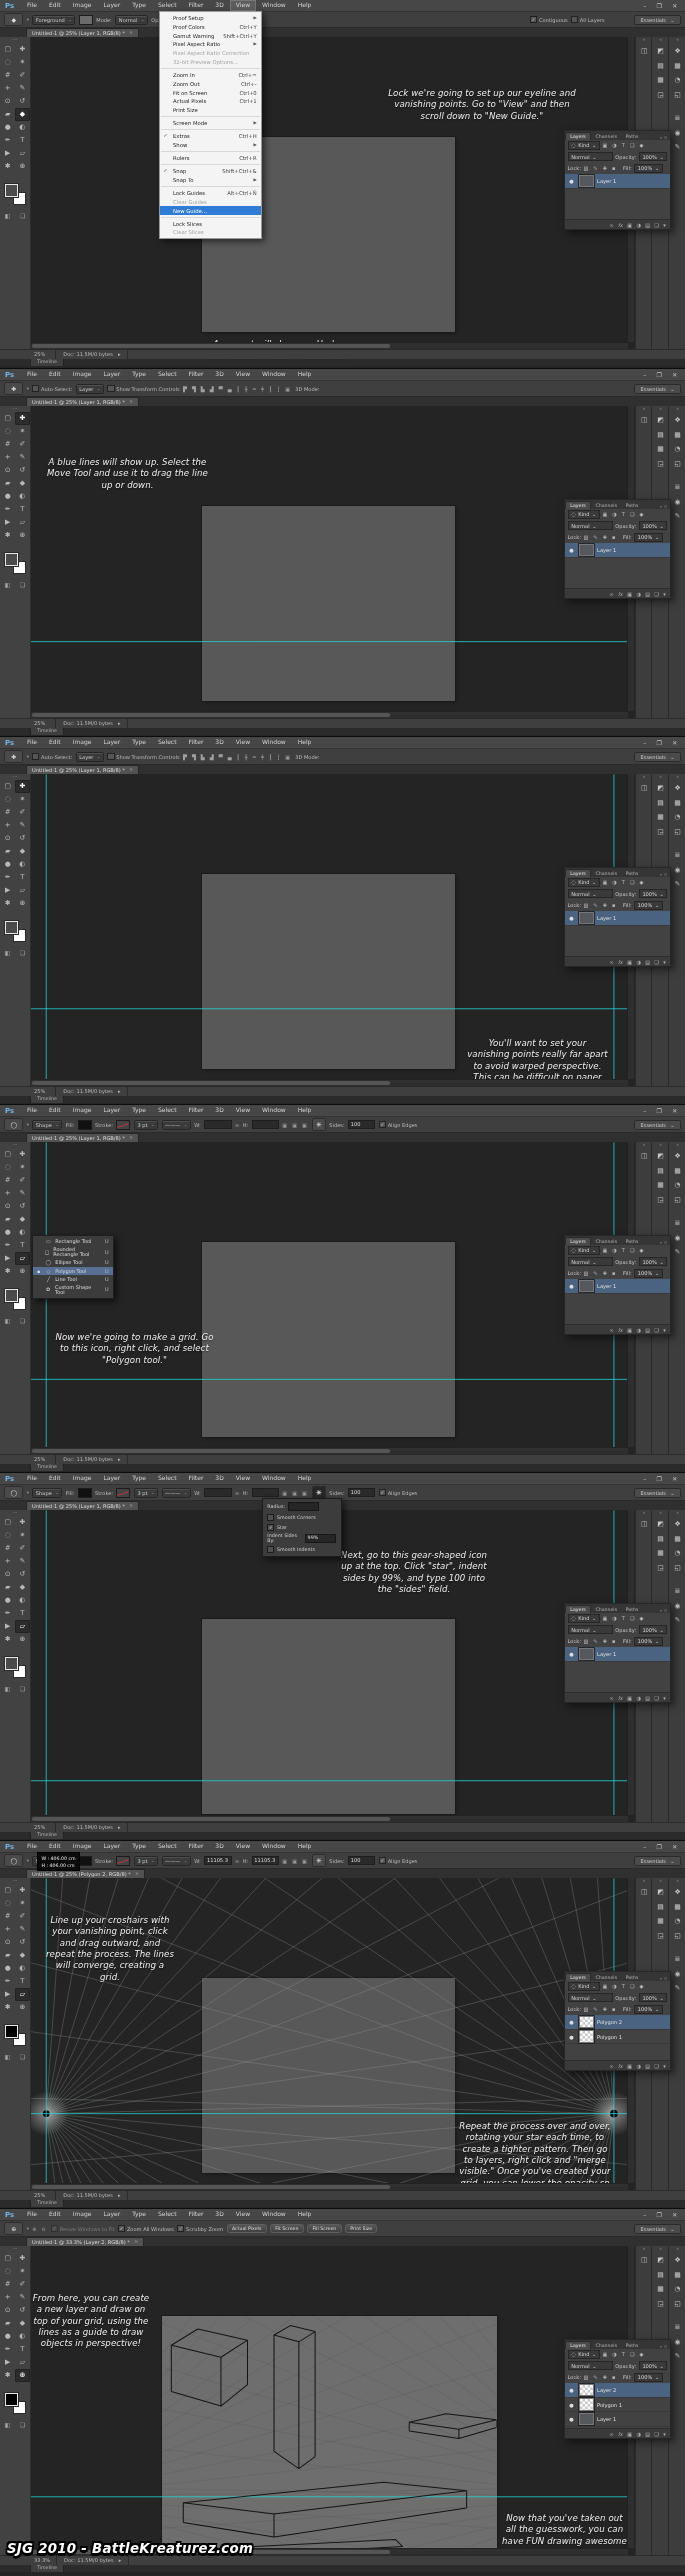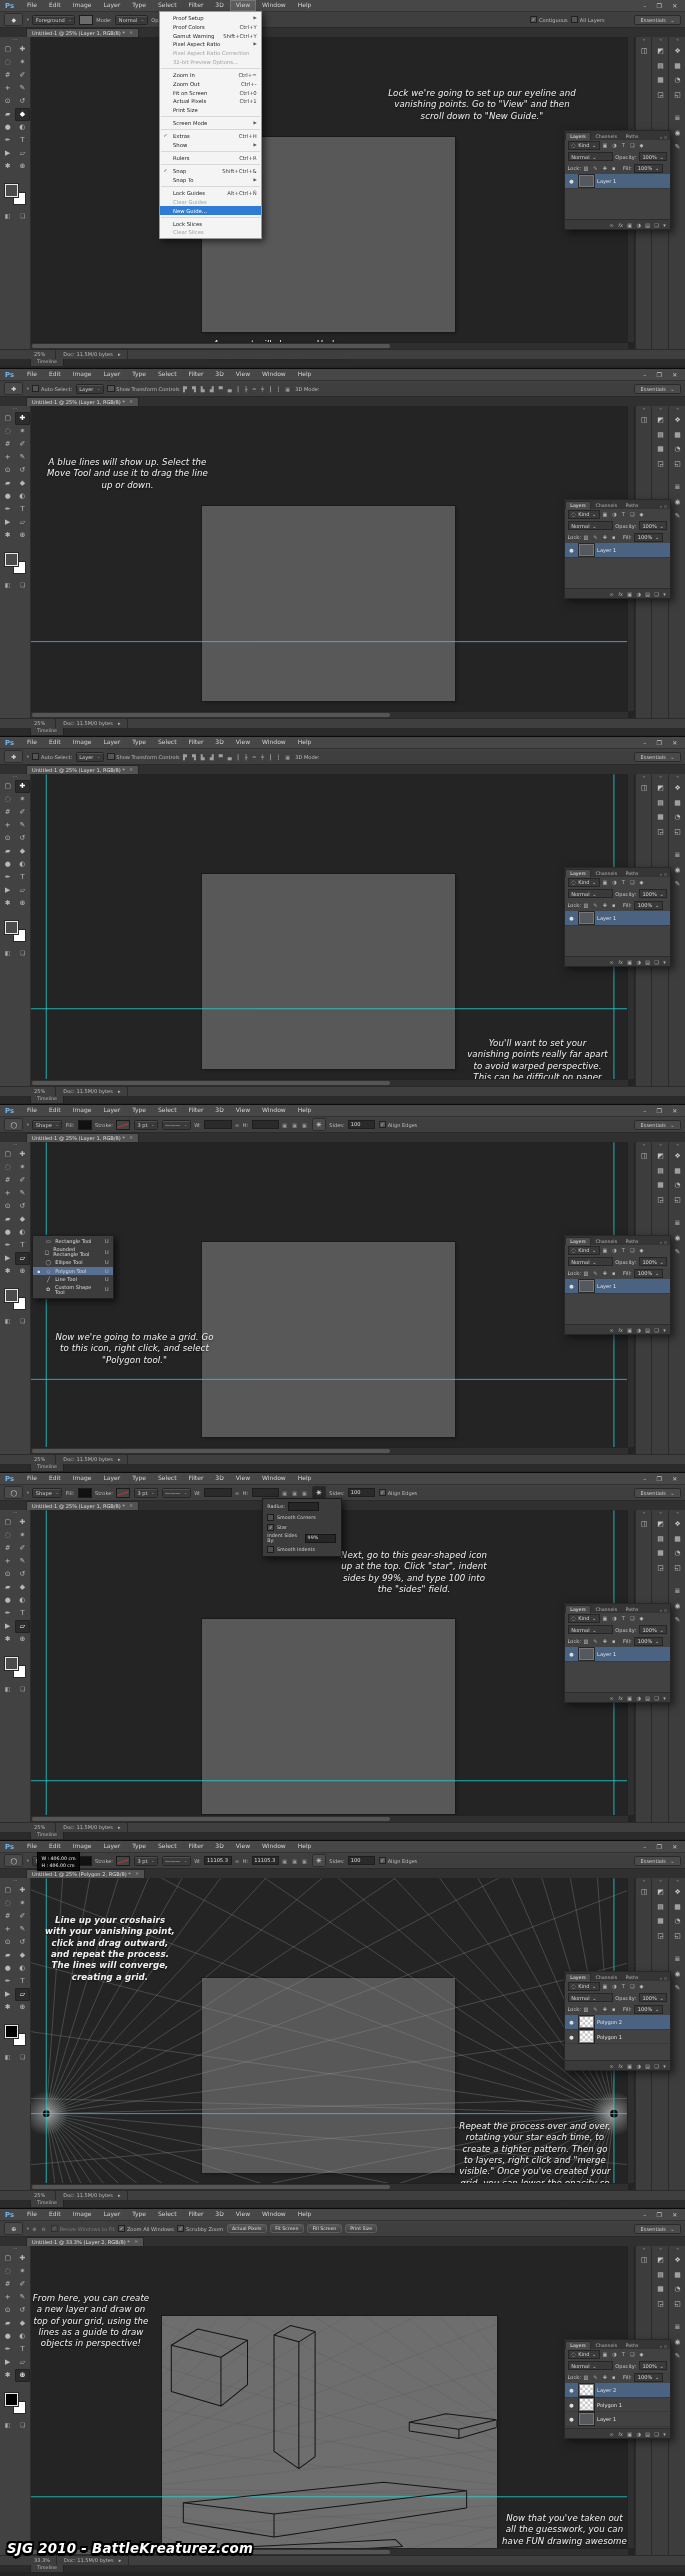--- a/index.html
+++ b/index.html
@@ -1382,21 +1382,21 @@
             <line x1="717" y1="275" x2="621.941912143985" y2="1049.1859982802312" stroke="#949a9a" stroke-width="0.7" opacity="0.55"></line>
             <circle cx="54" cy="275" r="26" fill="url(#glow5)"></circle>
             <circle cx="717" cy="275" r="26" fill="url(#glow5)"></circle>
             <circle cx="54" cy="275" r="4" fill="#0a0a0a"></circle>
             <circle cx="717" cy="275" r="4.5" fill="#0a0a0a"></circle>
             <line x1="54" y1="0" x2="54" y2="364" stroke="#1fd9dc" stroke-width="1" opacity="0.9"></line>
             <line x1="717" y1="0" x2="717" y2="364" stroke="#1fd9dc" stroke-width="1" opacity="0.9"></line>
             <line x1="35" y1="275" x2="734" y2="275" stroke="#1fd9dc" stroke-width="1" opacity="0.9"></line>
           </g>
         </svg>
-        <div class="anno" style="left: 45px; top: 37px; width: 130px; font-weight: bold;">Line up your croshairs with your vanishing point, click and drag outward, and repeat the process. The lines will converge, creating a grid.</div>
+        <div class="anno" style="left: 45px; top: 37px; width: 130px;">Line up your croshairs with your vanishing point, click and drag outward, and repeat the process. The lines will converge, creating a grid.</div>
         <div class="anno" style="left: 459px; top: 243px; width: 152px;">Repeat the process over and over, rotating your star each time, to create a tighter pattern. Then go to layers, right click and "merge visible." Once you've created your grid, you can lower the opacity so it's easier on the eyes.</div>
         <div class="toolbar">
           <div class="tb-grip">⋯</div>
           <div class="tools">
             <div class="tool">▢</div>
             <div class="tool">✚</div>
             <div class="tool">◌</div>
             <div class="tool">✶</div>
             <div class="tool">#</div>
             <div class="tool">✐</div>

